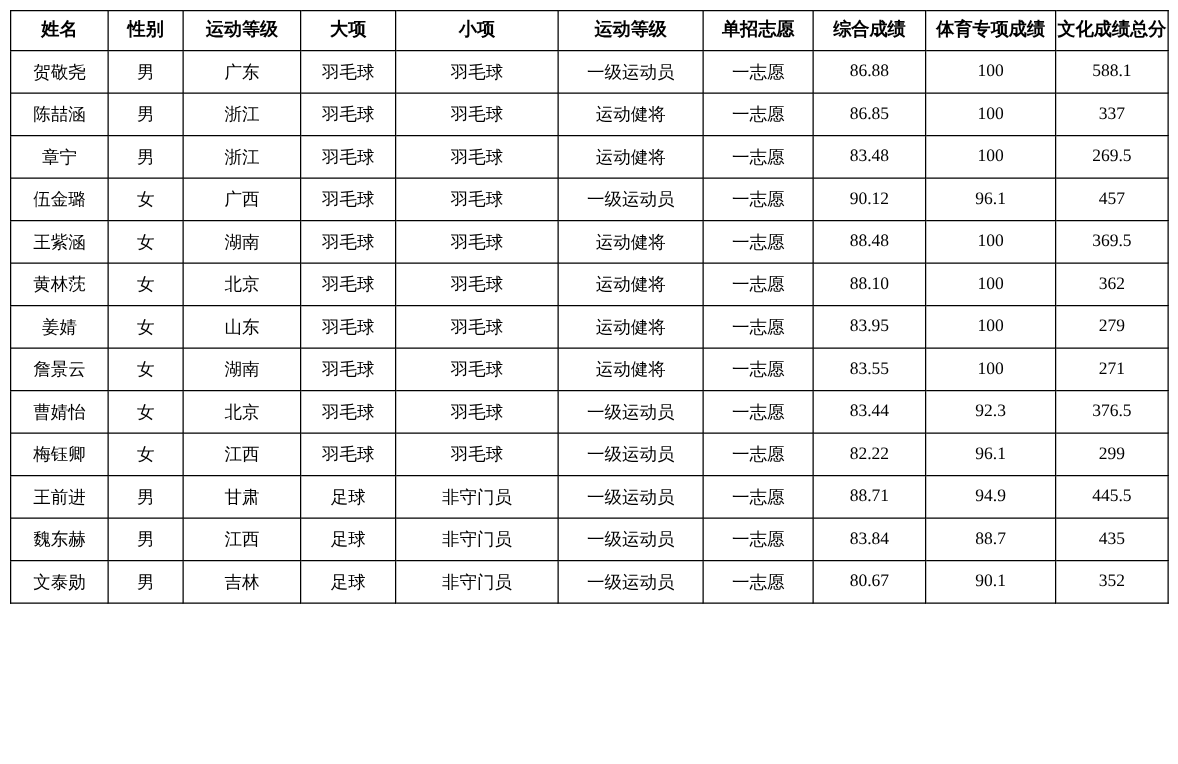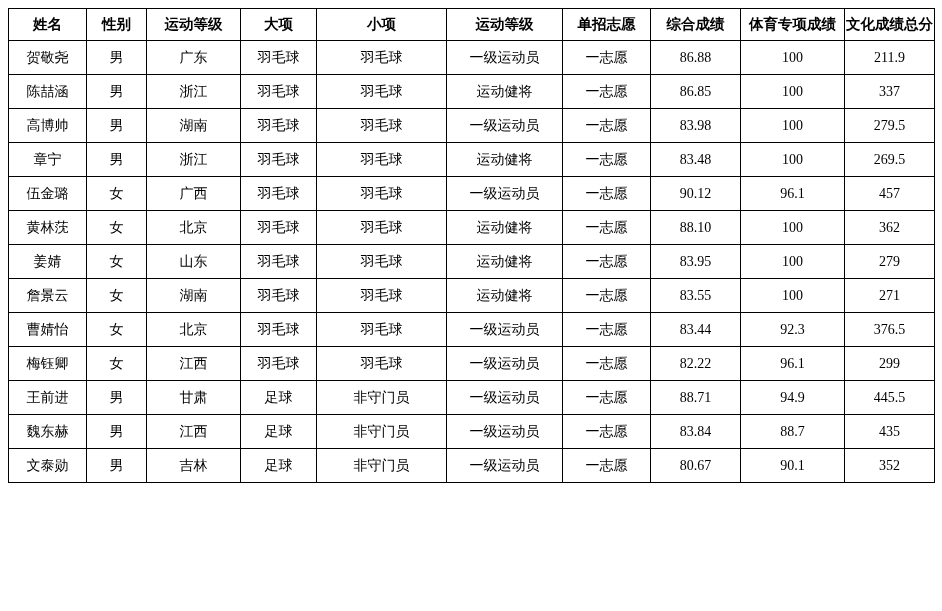--- a/index.html
+++ b/index.html
@@ -93,45 +93,33 @@
         <tr>
           <td class="c-name">贺敬尧</td>
           <td>男</td>
           <td>广东</td>
           <td>羽毛球</td>
           <td>羽毛球</td>
           <td>一级运动员</td>
           <td>一志愿</td>
           <td class="c-num">86.88</td>
           <td class="c-num">100</td>
-          <td class="c-num">211.9</td>
+          <td class="c-num">588.1</td>
         </tr>
         <tr>
           <td class="c-name">陈喆涵</td>
           <td>男</td>
           <td>浙江</td>
           <td>羽毛球</td>
           <td>羽毛球</td>
           <td>运动健将</td>
           <td>一志愿</td>
           <td class="c-num">86.85</td>
           <td class="c-num">100</td>
           <td class="c-num">337</td>
-        </tr>
-        <tr>
-          <td class="c-name">高博帅</td>
-          <td>男</td>
-          <td>湖南</td>
-          <td>羽毛球</td>
-          <td>羽毛球</td>
-          <td>一级运动员</td>
-          <td>一志愿</td>
-          <td class="c-num">83.98</td>
-          <td class="c-num">100</td>
-          <td class="c-num">279.5</td>
         </tr>
         <tr>
           <td class="c-name">章宁</td>
           <td>男</td>
           <td>浙江</td>
           <td>羽毛球</td>
           <td>羽毛球</td>
           <td>运动健将</td>
           <td>一志愿</td>
           <td class="c-num">83.48</td>
@@ -142,20 +130,32 @@
           <td class="c-name">伍金璐</td>
           <td>女</td>
           <td>广西</td>
           <td>羽毛球</td>
           <td>羽毛球</td>
           <td>一级运动员</td>
           <td>一志愿</td>
           <td class="c-num">90.12</td>
           <td class="c-num">96.1</td>
           <td class="c-num">457</td>
+        </tr>
+        <tr>
+          <td class="c-name">王紫涵</td>
+          <td>女</td>
+          <td>湖南</td>
+          <td>羽毛球</td>
+          <td>羽毛球</td>
+          <td>运动健将</td>
+          <td>一志愿</td>
+          <td class="c-num">88.48</td>
+          <td class="c-num">100</td>
+          <td class="c-num">369.5</td>
         </tr>
         <tr>
           <td class="c-name">黄林莐</td>
           <td>女</td>
           <td>北京</td>
           <td>羽毛球</td>
           <td>羽毛球</td>
           <td>运动健将</td>
           <td>一志愿</td>
           <td class="c-num">88.10</td>

